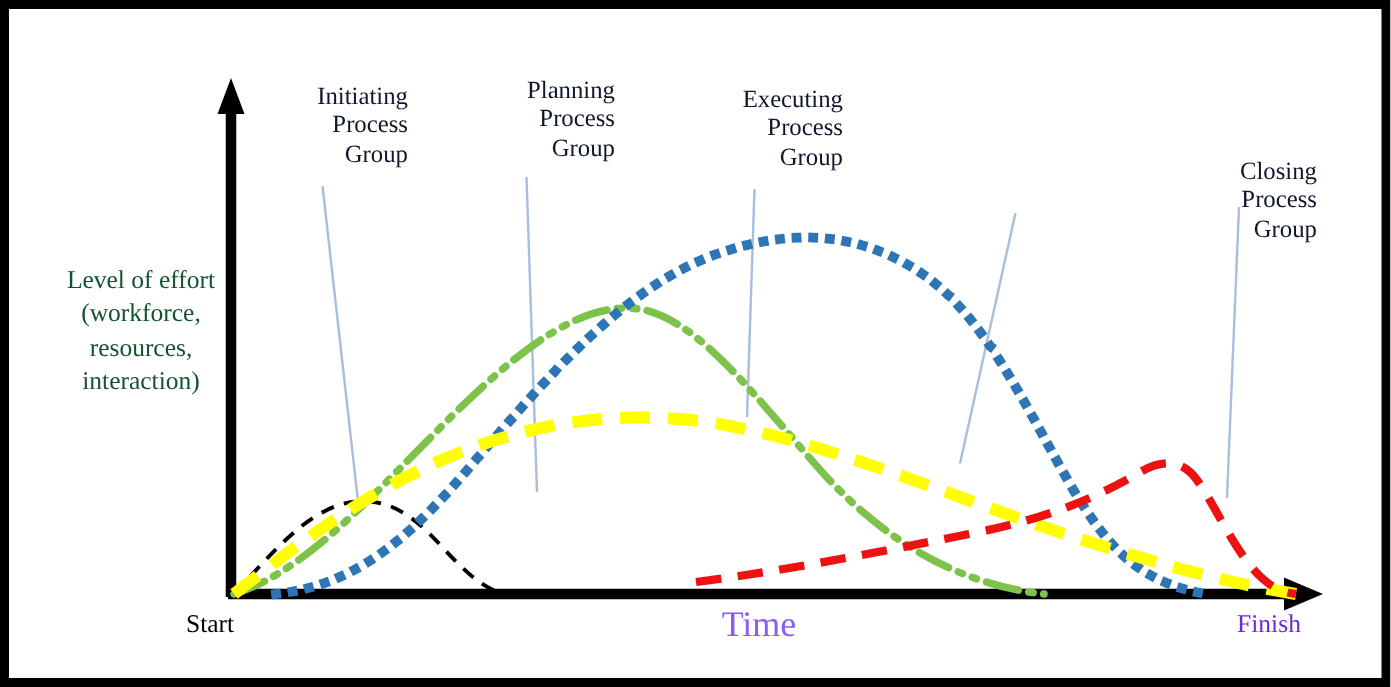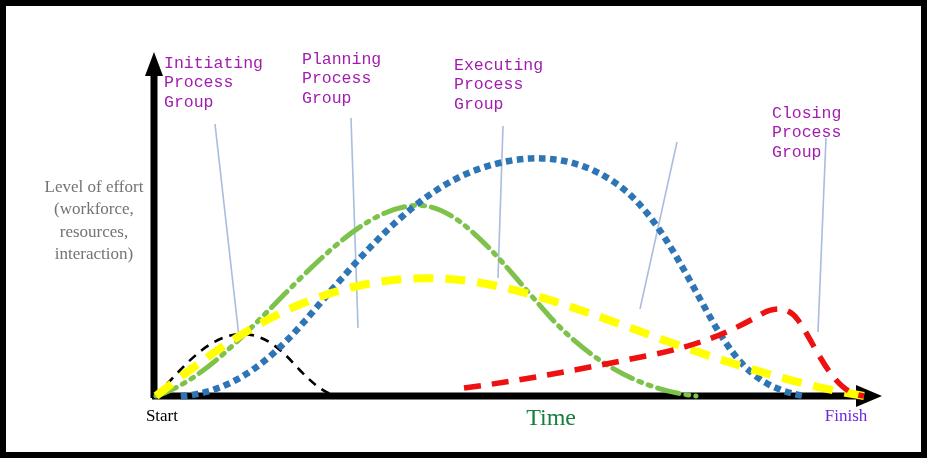--- a/index.html
+++ b/index.html
@@ -3,35 +3,35 @@
 <meta charset="utf-8">
 <style>
   html,body{margin:0;padding:0;background:#ffffff;}
   body{width:927px;height:458px;font-family:"Liberation Serif",serif;}
   #frame{
     position:relative;width:927px;height:458px;box-sizing:border-box;
     border:6px solid #000000;background:#ffffff;overflow:hidden;
   }
   #canvas{position:absolute;left:0;top:0;width:927px;height:458px;}
   .lbl{
-    position:absolute;text-align:left;color:#a21caf;
-    font-family:Liberation Mono, monospace;font-size:16.5px;line-height:1.18;
+    position:absolute;text-align:right;color:#0f172a;
+    font-family:Liberation Serif, serif;font-size:16.5px;line-height:1.18;
     white-space:pre-line;
   }
   #ylabel{
     position:absolute;left:12px;top:170px;width:152px;text-align:center;
     font-family:"Liberation Serif",serif;font-size:17px;line-height:1.32;
-    color:#737373;white-space:pre-line;
+    color:#14532d;white-space:pre-line;
   }
   #timelabel{
-    position:absolute;left:430px;top:398px;width:140px;text-align:right;
-    font-family:"Liberation Serif",serif;font-size:24px;color:#15803d;
+    position:absolute;left:430px;top:398px;width:140px;text-align:center;
+    font-family:"Liberation Serif",serif;font-size:24px;color:#8b5cf6;
   }
   #startlabel{
-    position:absolute;left:102px;top:400px;width:70px;text-align:right;
+    position:absolute;left:118px;top:400px;width:70px;text-align:left;
     font-family:"Liberation Serif",serif;font-size:17px;color:#000000;
   }
   #finishlabel{
     position:absolute;left:800px;top:400px;width:80px;text-align:center;
     font-family:"Liberation Serif",serif;font-size:17px;color:#6d28d9;
   }
   #lbl-initiating{left:158px;top:48px;width:108px;}
   #lbl-planning{left:296px;top:44px;width:108px;}
   #lbl-executing{left:448px;top:50px;width:108px;}
   #lbl-monitoring{left:604px;top:44px;width:134px;}

